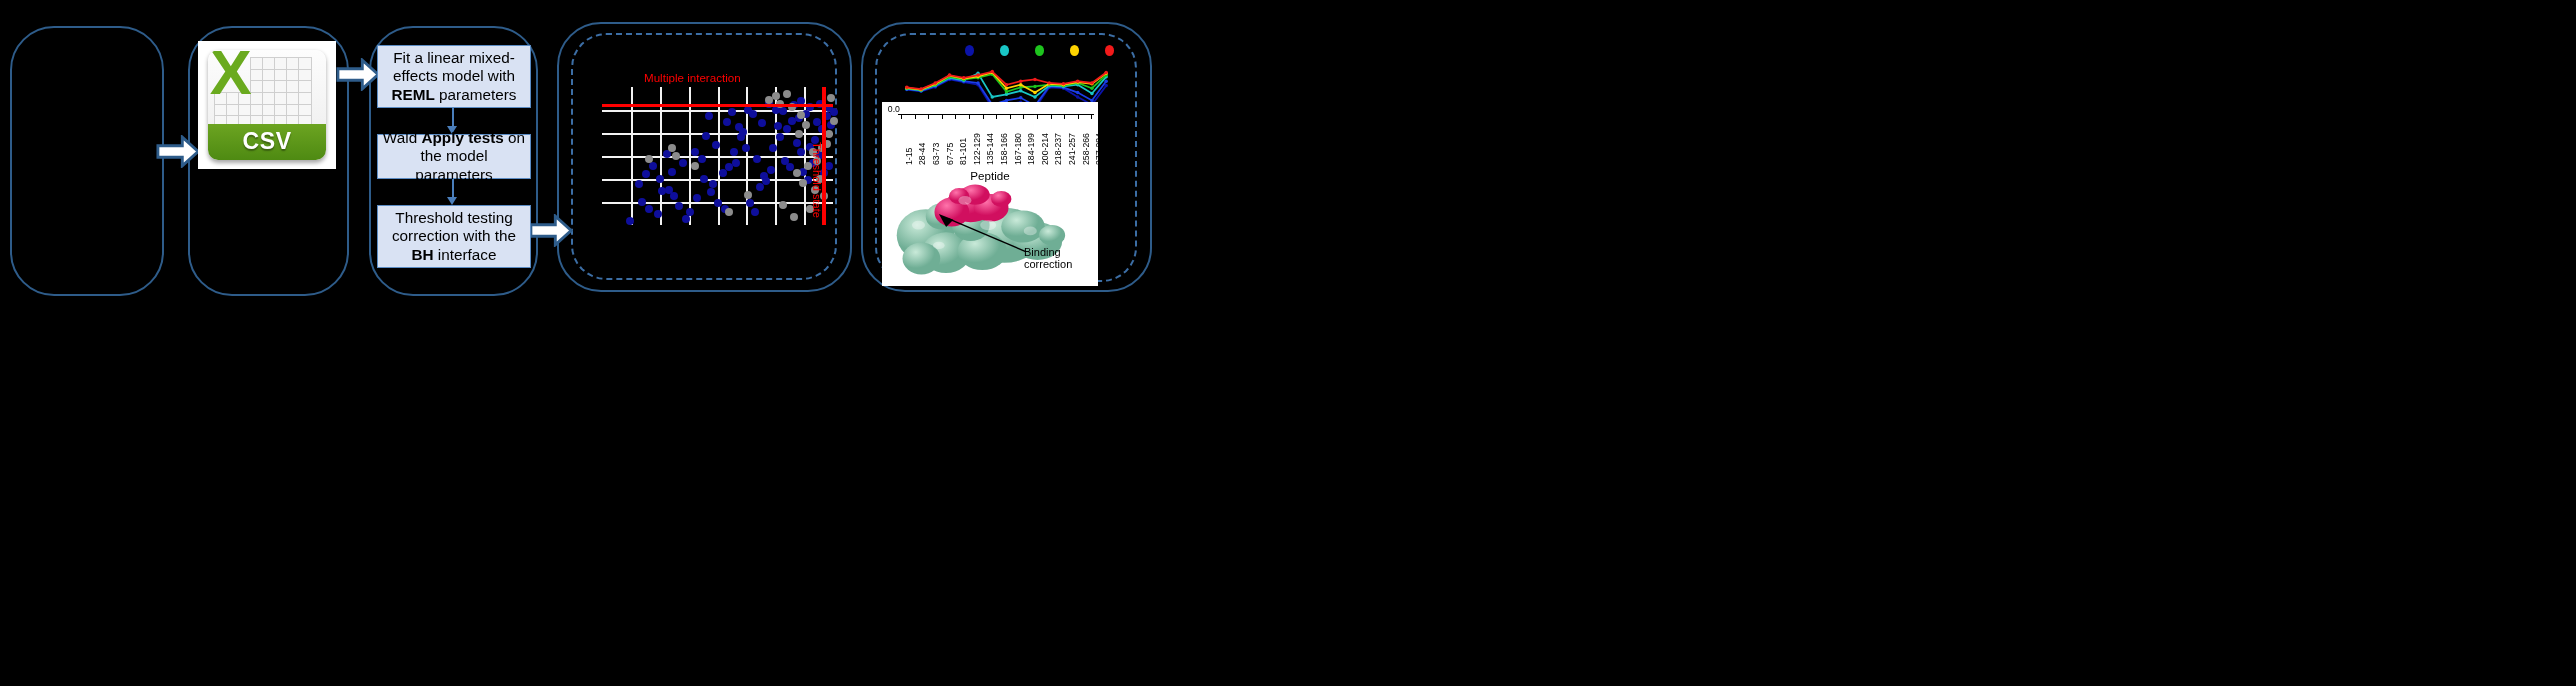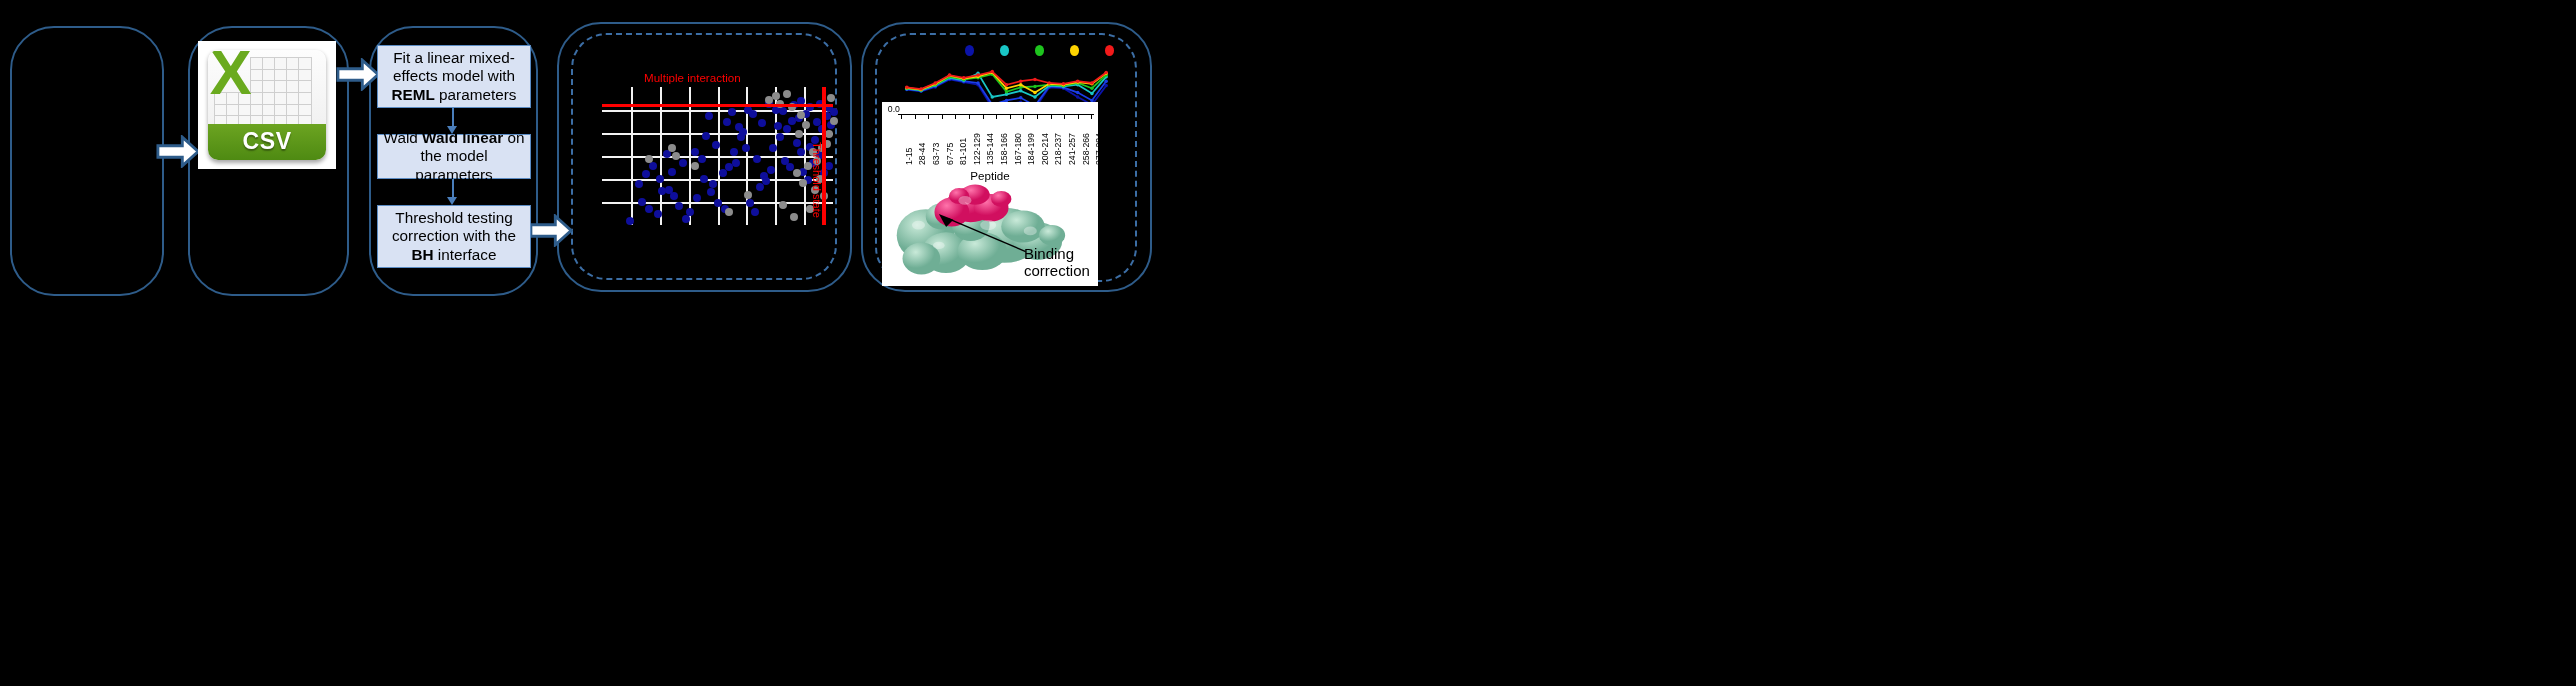--- a/index.html
+++ b/index.html
@@ -75,21 +75,21 @@
   #whitecard{position:absolute;left:882px;top:102px;width:216px;height:184px;background:#fff;overflow:hidden;}
   #wc-ylab{position:absolute;left:5.8px;top:1.5px;font-size:8.7px;color:#000;}
   #wc-axis{position:absolute;left:16px;top:11.6px;right:4.4px;height:1.5px;background:#000;}
   #wc-ticks{position:absolute;left:16px;top:11.6px;right:4.4px;height:5.8px;}
   #wc-ticks i{position:absolute;top:0;width:0.7px;height:5.1px;background:#000;}
   .pep-lab{position:absolute;font-size:8.7px;color:#000;white-space:nowrap;
      transform:rotate(-90deg);transform-origin:left top;}
   #pep-title{position:absolute;left:50%;top:67px;transform:translateX(-50%);
      font-size:11.6px;color:#000;}
   #protein{position:absolute;left:13px;top:81px;width:182px;height:98px;}
-  #binding-label{position:absolute;left:142px;top:144px;font-size:15px;color:#000;
+  #binding-label{position:absolute;left:142px;top:144px;font-size:11px;color:#000;
      line-height:1.1;white-space:nowrap;}
   #binding-arrow{position:absolute;left:54px;top:109px;}
 </style>
 </head>
 <body>
 
 <div class="panel" id="panel-input"></div>
 <div class="panel" id="panel-csv"></div>
 <div class="panel" id="panel-stats"></div>
 <div class="panel" id="panel-scatter"></div>
@@ -162,21 +162,21 @@
     </div>
   </div>
 </div>
 
 <div class="pbox" id="pbox-1">
   <div><span>Fit a linear mixed-effects model with </span><b>REML</b><span> parameters</span></div>
 </div>
 <div class="vconn" id="conn-1"></div>
 
 <div class="pbox" id="pbox-2">
-  <div><span>Wald </span><b>Wald linear</b><span> on the model parameters</span></div>
+  <div><span>Wald </span><b>Apply tests</b><span> on the model parameters</span></div>
 </div>
 <div class="vconn" id="conn-2"></div>
 
 <div class="pbox" id="pbox-3">
   <div><span>Threshold testing correction with the </span><b>BH</b><span> interface</span></div>
 </div>
 
 <div id="scatter">
     <div class="gl h" style="top: 23px;"></div>
     <div class="gl h" style="top: 46px;"></div>

